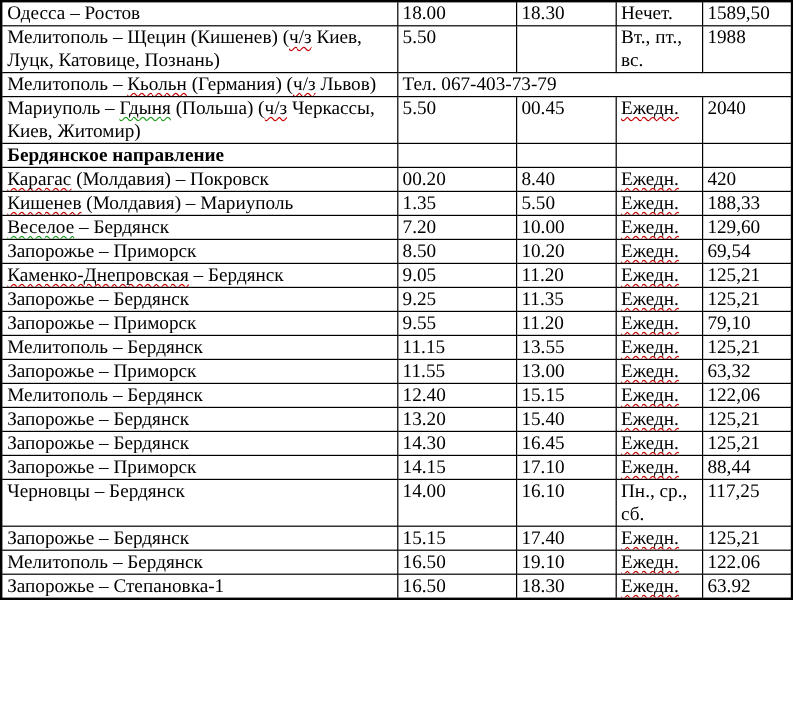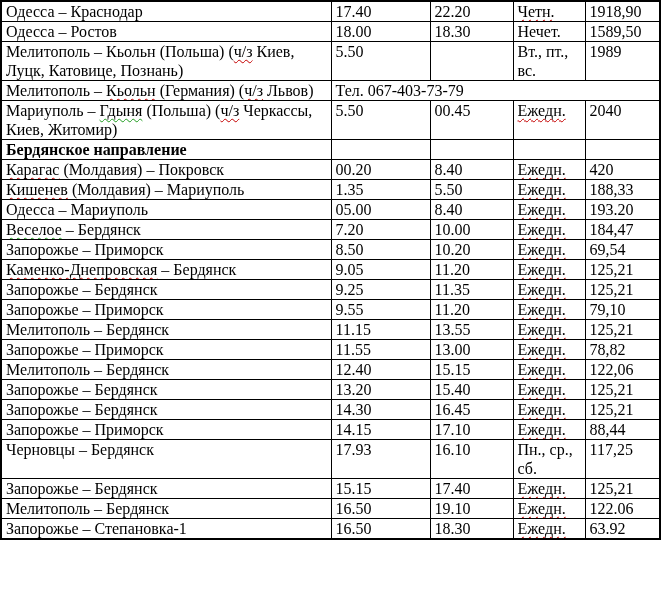--- a/index.html
+++ b/index.html
@@ -57,39 +57,32 @@
   <table class="schedule">
     <colgroup>
       <col style="width:330px">
       <col style="width:99px">
       <col style="width:83px">
       <col style="width:72px">
       <col style="width:75px">
     </colgroup>
     <tbody>
         <tr>
-          <td><span>Одесса – Краснодар</span></td>
-          <td><span>17.40</span></td>
-          <td><span>22.20</span></td>
-          <td><span class="sp-red">Четн.</span></td>
-          <td><span>1918,90</span></td>
-        </tr>
-        <tr>
           <td><span>Одесса – Ростов</span></td>
           <td><span>18.00</span></td>
           <td><span>18.30</span></td>
           <td><span>Нечет.</span></td>
           <td><span>1589,50</span></td>
         </tr>
         <tr>
-          <td><span>Мелитополь – Кьольн (Польша) (</span><span class="sp-red">ч/з</span><span> Киев, Луцк, Катовице, Познань)</span></td>
+          <td><span>Мелитополь – Щецин (Кишенев) (</span><span class="sp-red">ч/з</span><span> Киев, Луцк, Катовице, Познань)</span></td>
           <td><span>5.50</span></td>
           <td><span></span></td>
           <td><span>Вт., пт., вс.</span></td>
-          <td><span>1989</span></td>
+          <td><span>1988</span></td>
         </tr>
         <tr>
           <td><span>Мелитополь – </span><span class="sp-red">Кьольн</span><span> (Германия) (</span><span class="sp-red">ч/з</span><span> Львов)</span></td>
           <td colspan="4"><span>Тел. 067-403-73-79</span></td>
         </tr>
         <tr>
           <td><span>Мариуполь – </span><span class="sp-green">Гдыня</span><span> (Польша) (</span><span class="sp-red">ч/з</span><span> Черкассы, Киев, Житомир)</span></td>
           <td><span>5.50</span></td>
           <td><span>00.45</span></td>
           <td><span class="sp-red">Ежедн.</span></td>
@@ -110,32 +103,25 @@
           <td><span>420</span></td>
         </tr>
         <tr>
           <td><span class="sp-red">Кишенев</span><span> (Молдавия) – Мариуполь</span></td>
           <td><span>1.35</span></td>
           <td><span>5.50</span></td>
           <td><span class="sp-red">Ежедн.</span></td>
           <td><span>188,33</span></td>
         </tr>
         <tr>
-          <td><span>Одесса – Мариуполь</span></td>
-          <td><span>05.00</span></td>
-          <td><span>8.40</span></td>
-          <td><span class="sp-red">Ежедн.</span></td>
-          <td><span>193.20</span></td>
-        </tr>
-        <tr>
           <td><span class="sp-green">Веселое</span><span> – Бердянск</span></td>
           <td><span>7.20</span></td>
           <td><span>10.00</span></td>
           <td><span class="sp-red">Ежедн.</span></td>
-          <td><span>184,47</span></td>
+          <td><span>129,60</span></td>
         </tr>
         <tr>
           <td><span>Запорожье – Приморск</span></td>
           <td><span>8.50</span></td>
           <td><span>10.20</span></td>
           <td><span class="sp-red">Ежедн.</span></td>
           <td><span>69,54</span></td>
         </tr>
         <tr>
           <td><span class="sp-red">Каменко-Днепровская</span><span> – Бердянск</span></td>
@@ -163,21 +149,21 @@
           <td><span>11.15</span></td>
           <td><span>13.55</span></td>
           <td><span class="sp-red">Ежедн.</span></td>
           <td><span>125,21</span></td>
         </tr>
         <tr>
           <td><span>Запорожье – Приморск</span></td>
           <td><span>11.55</span></td>
           <td><span>13.00</span></td>
           <td><span class="sp-red">Ежедн.</span></td>
-          <td><span>78,82</span></td>
+          <td><span>63,32</span></td>
         </tr>
         <tr>
           <td><span>Мелитополь – Бердянск</span></td>
           <td><span>12.40</span></td>
           <td><span>15.15</span></td>
           <td><span class="sp-red">Ежедн.</span></td>
           <td><span>122,06</span></td>
         </tr>
         <tr>
           <td><span>Запорожье – Бердянск</span></td>
@@ -195,21 +181,21 @@
         </tr>
         <tr>
           <td><span>Запорожье – Приморск</span></td>
           <td><span>14.15</span></td>
           <td><span>17.10</span></td>
           <td><span class="sp-red">Ежедн.</span></td>
           <td><span>88,44</span></td>
         </tr>
         <tr>
           <td><span>Черновцы – Бердянск</span></td>
-          <td><span>17.93</span></td>
+          <td><span>14.00</span></td>
           <td><span>16.10</span></td>
           <td><span>Пн., ср., сб.</span></td>
           <td><span>117,25</span></td>
         </tr>
         <tr>
           <td><span>Запорожье – Бердянск</span></td>
           <td><span>15.15</span></td>
           <td><span>17.40</span></td>
           <td><span class="sp-red">Ежедн.</span></td>
           <td><span>125,21</span></td>

